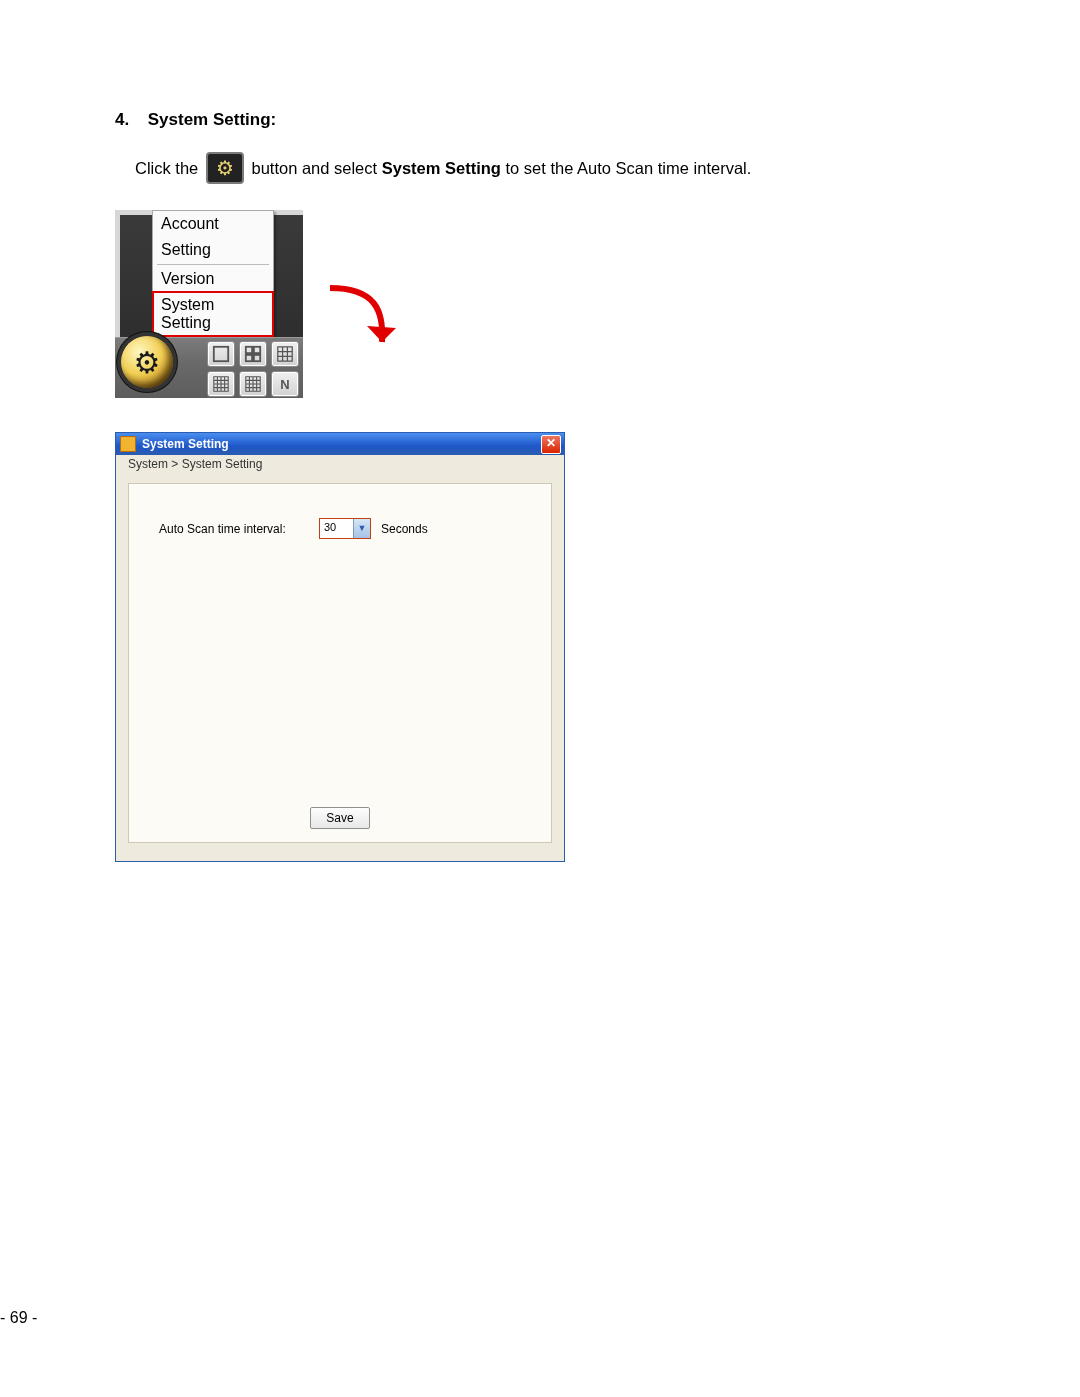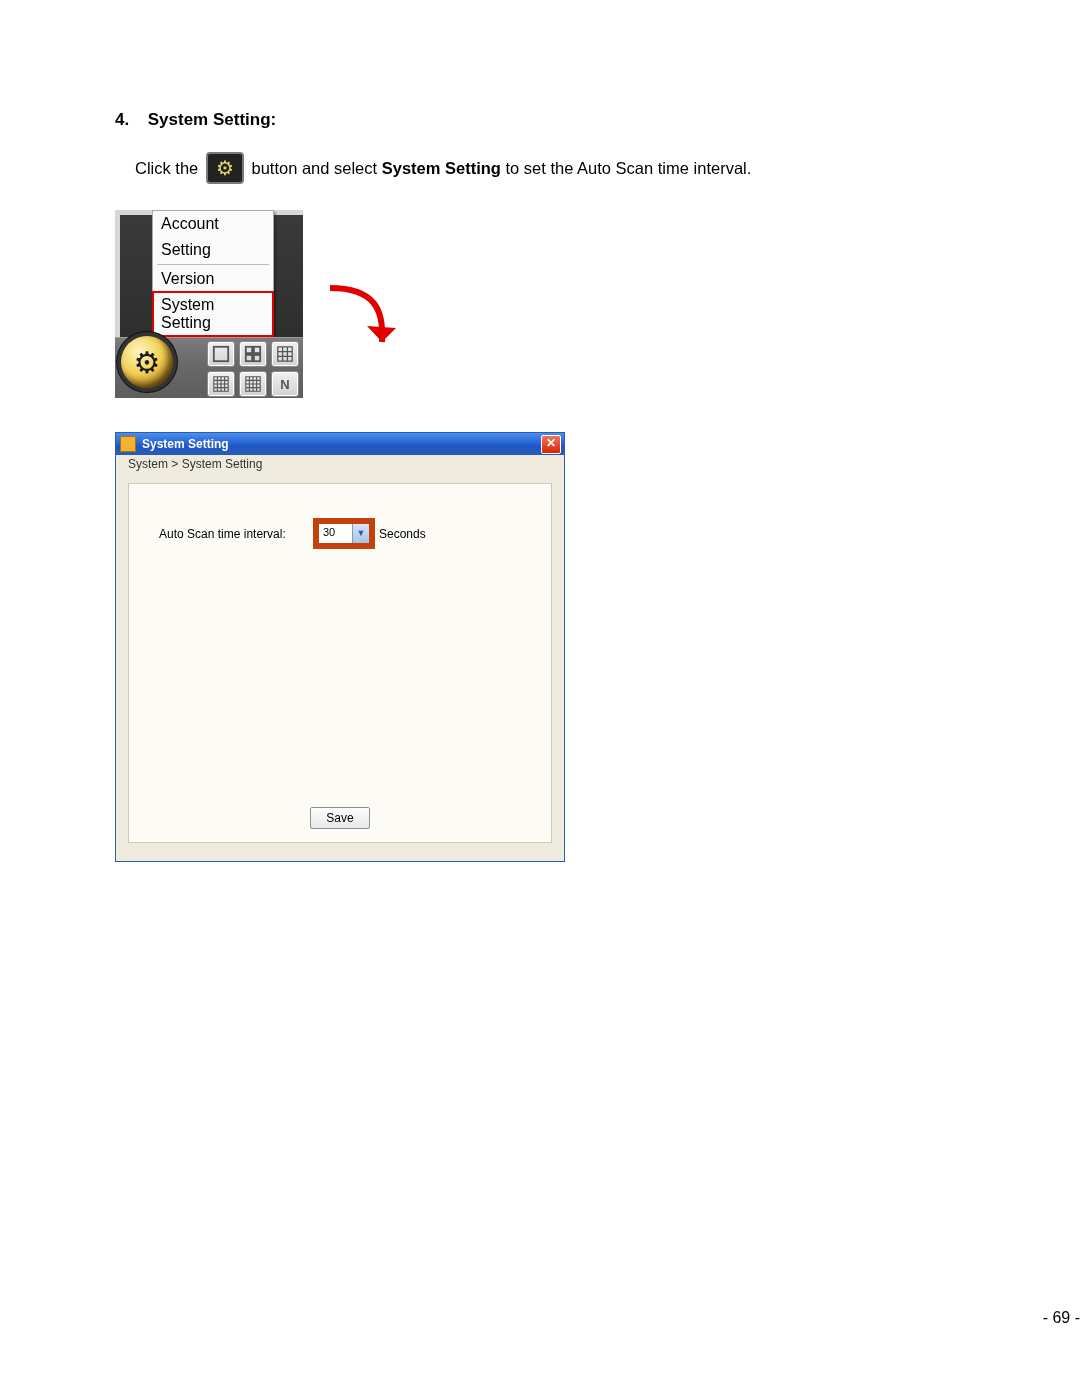--- a/index.html
+++ b/index.html
@@ -174,28 +174,28 @@
   .panel{
     background:#fcfbf6;
     border:1px solid #cfc8b4;
     height:290px;
     position:relative;
     padding:34px 30px;
   }
   .row{
     display:flex;
     align-items:center;
-    gap:4px;
+    gap:10px;
     font-size:12px;
     color:#000;
   }
   .row label{ width:150px; }
   .select{
     width:46px;height:19px;
-    border:6px solid #c2410c;
+    border:1px solid #c2410c;
     background:#fff;
     position:relative;
     font-size:11px;
     padding-left:4px;
     line-height:17px;
   }
   .select .arrowbtn{
     position:absolute;
     right:0;top:0;
     width:16px;height:100%;
@@ -215,21 +215,21 @@
     border:1px solid #8f8f8f;
     border-radius:2px;
     font-size:12px;
     color:#000;
   }
 
   .pageNum{
     position:absolute;
     bottom:70px;
     left:0;right:0;
-    text-align:right;
+    text-align:left;
     font-size:16px;
     color:#000;
   }
 </style>
 </head>
 <body>
 
 <div class="page">
 
   <div class="heading">

